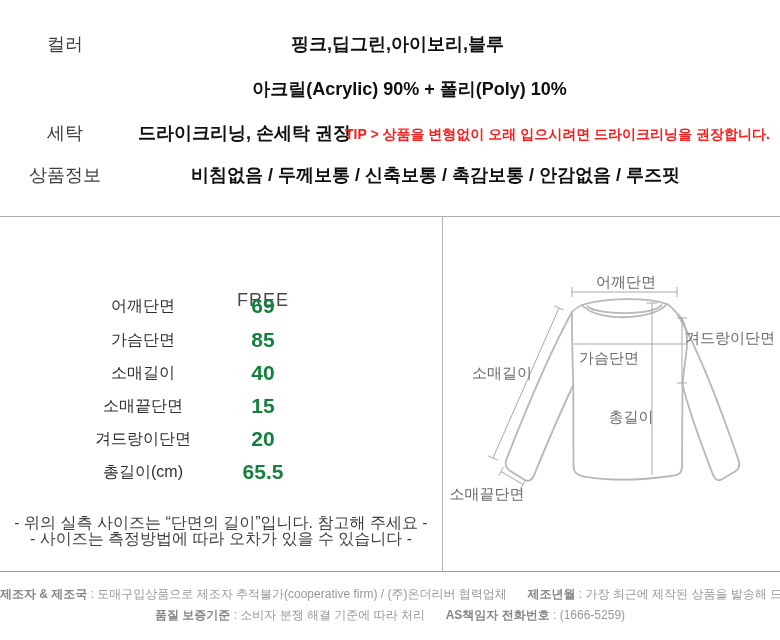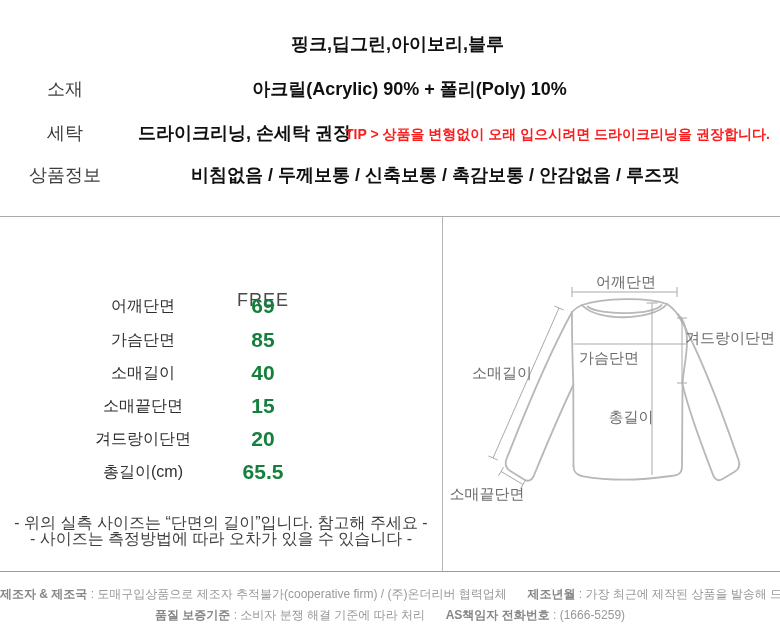--- a/index.html
+++ b/index.html
@@ -147,23 +147,23 @@
   .f-line1 { top: 586px; }
   .f-line2 { top: 607px; }
   .f-bold { font-weight: bold; color: #868686; }
   .f-gap { display: inline-block; width: 14px; }
 </style>
 </head>
 <body>
 
 <div class="page">
 
+  <div class="info-label t-row1">컬러</div>
   <div class="info-value t-row1 v1">핑크,딥그린,아이보리,블루</div>
 
-  <div class="info-label t-row2">소재</div>
   <div class="info-value t-row2 v2">아크릴(Acrylic) 90% + 폴리(Poly) 10%</div>
 
   <div class="info-label t-row3">세탁</div>
   <div class="wash-value">드라이크리닝, 손세탁 권장</div>
   <div class="wash-tip">TIP &gt; 상품을 변형없이 오래 입으시려면 드라이크리닝을 권장합니다.</div>
 
   <div class="info-label t-row4">상품정보</div>
   <div class="info-value t-row4 v4">비침없음 / 두께보통 / 신축보통 / 촉감보통 / 안감없음 / 루즈핏</div>
 
   <div class="h-divider h-div-top"></div>

